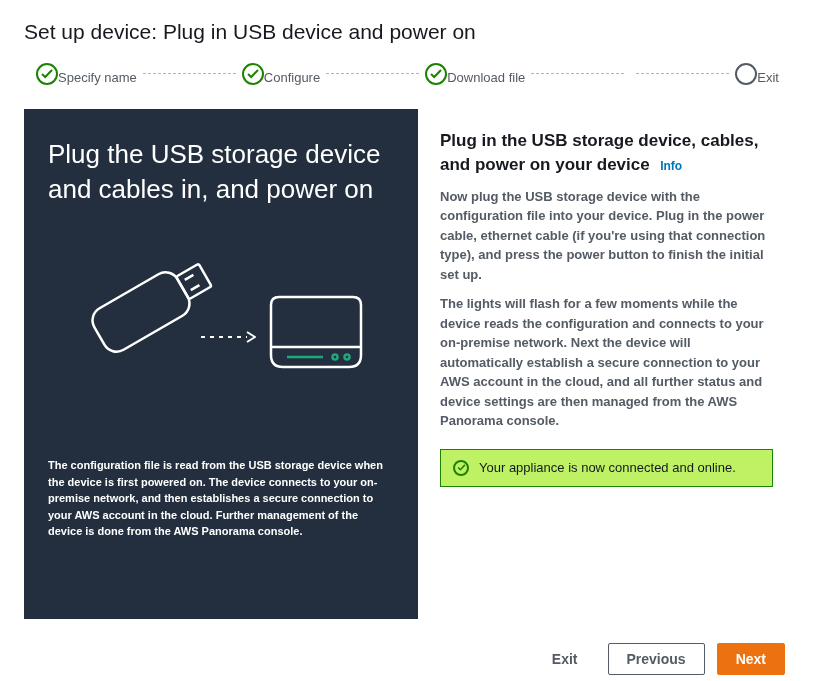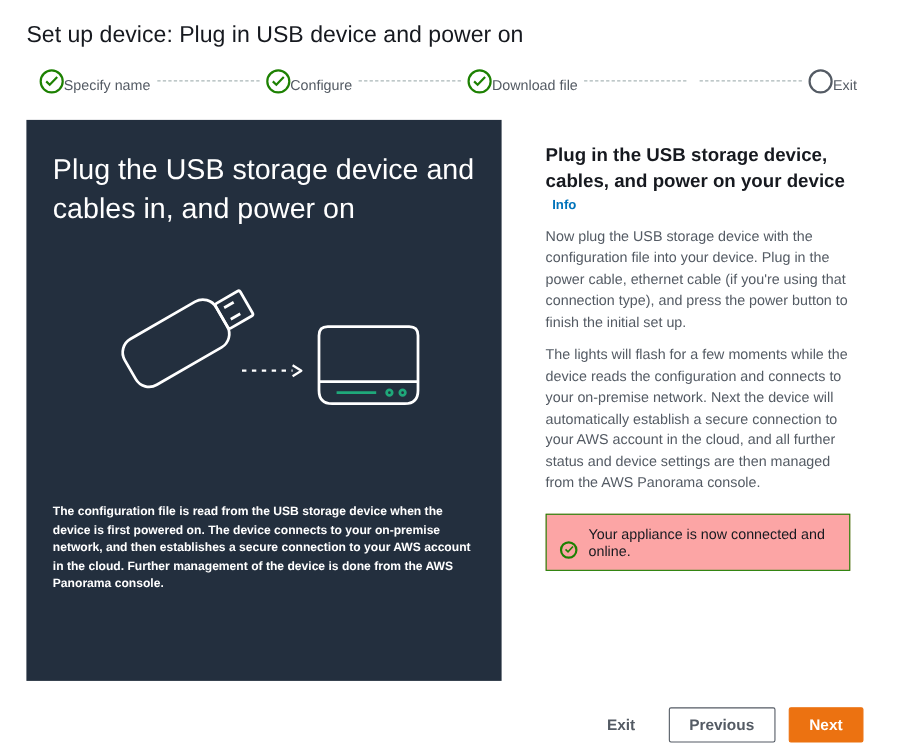--- a/index.html
+++ b/index.html
@@ -69,21 +69,21 @@
     margin-left: 6px;
     margin-right: 6px;
   }
   
   .main {
     display: flex;
     gap: 0;
     margin-bottom: 24px;
   }
   .left-panel {
-    width: 432px;
+    width: 394px;
     background: #232f3e;
     color: #fff;
     padding: 28px 24px 28px 24px;
     min-height: 510px;
     display: flex;
     flex-direction: column;
   }
   .left-title {
     font-size: 26px;
     font-weight: 400;
@@ -98,49 +98,50 @@
     margin-bottom: 50px;
   }
   .left-desc {
     font-size: 11px;
     line-height: 1.5;
     font-weight: 700;
     color: #fff;
   }
   .right-panel {
     flex: 1;
-    padding: 20px 18px 20px 40px;
+    padding: 20px 18px 20px 22px;
   }
   .right-title {
     font-size: 17px;
     font-weight: 700;
     line-height: 1.4;
     color: #16191f;
     display: inline;
   }
   .info-link {
     font-size: 12px;
     font-weight: 700;
     color: #0073bb;
     margin-left: 6px;
     cursor: pointer;
   }
   .right-para {
     font-size: 13px;
     line-height: 1.5;
     color: #545b64;
     margin-top: 10px;
+    font-weight: bold;
   }
   .status-box {
     margin-top: 18px;
     border: 1px solid #1d8102;
-    background: #fca5a5;
+    background: #bef264;
     padding: 10px 12px;
     display: flex;
-    align-items: flex-end;
+    align-items: center;
     gap: 10px;
     font-size: 13px;
     color: #16191f;
   }
   .status-box .check {
     width: 16px; height: 16px;
     border: 2px solid #1d8102;
     border-radius: 50%;
     display: flex;
     align-items: center;

